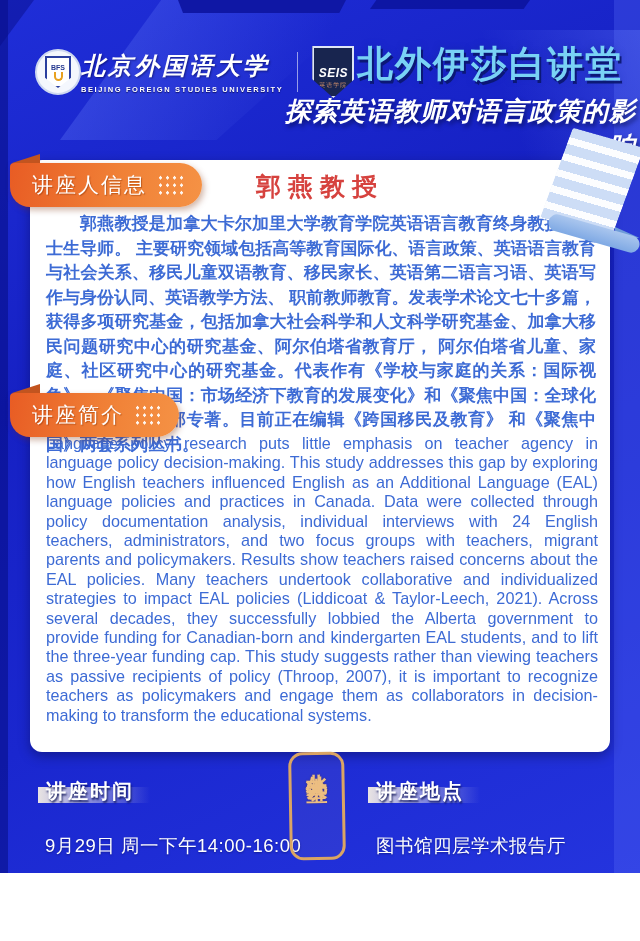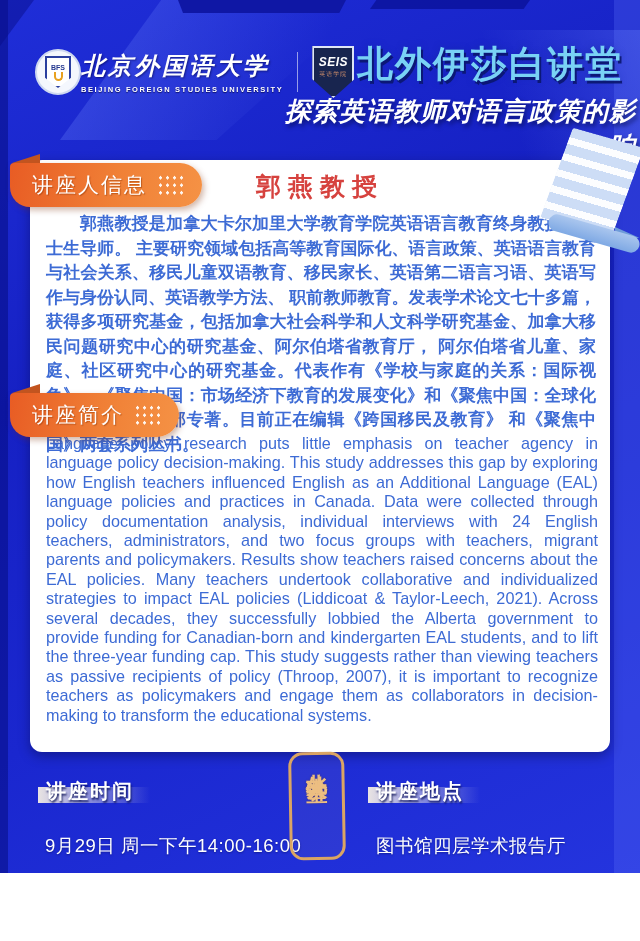--- a/index.html
+++ b/index.html
@@ -51,21 +51,21 @@
     border-radius: 0 0 8px 8px; margin-top: 1px; }
   .uni-names { }
   .uni-zh { font-family: "Liberation Serif", serif; font-style: italic; font-weight: bold;
     color: #ffffff; font-size: 24px; letter-spacing: 3px; text-shadow: 1px 1px 2px rgba(0,0,60,0.5); }
   .uni-en { margin-top: 3px; color: #ffffff; font-size: 7.5px; font-weight: bold;
     letter-spacing: 1.6px; text-shadow: 0 1px 1px rgba(0,0,60,0.7); }
   .logo-divider { width: 1px; height: 40px; background: rgba(255,255,255,0.55); margin: 0 14px; }
   .seis-shield {
     width: 42px; height: 52px; background: #18254f; border: 2px solid #dfe6f5;
     clip-path: polygon(0 0, 100% 0, 100% 64%, 50% 100%, 0 64%);
-    display: flex; flex-direction: column; align-items: center; padding-top: 7px; flex: none;
+    display: flex; flex-direction: column; align-items: center; padding-top: 18px; flex: none;
   }
   .seis-text { color: #ffffff; font-weight: bold; font-style: italic; font-size: 12px; letter-spacing: 0.5px; }
   .seis-sub { color: #c98b6a; font-size: 6px; margin-top: 1px; letter-spacing: 1px; }
 
   .series-title {
     position: absolute; right: 0; top: 40px; width: 300px;
     text-align: center; font-size: 36px; font-weight: bold; letter-spacing: 2px;
     color: #79d2f5;
     text-shadow: 2px 3px 0 rgba(10, 22, 110, 0.9), 0 0 6px rgba(20, 40, 160, 0.6);
   }

